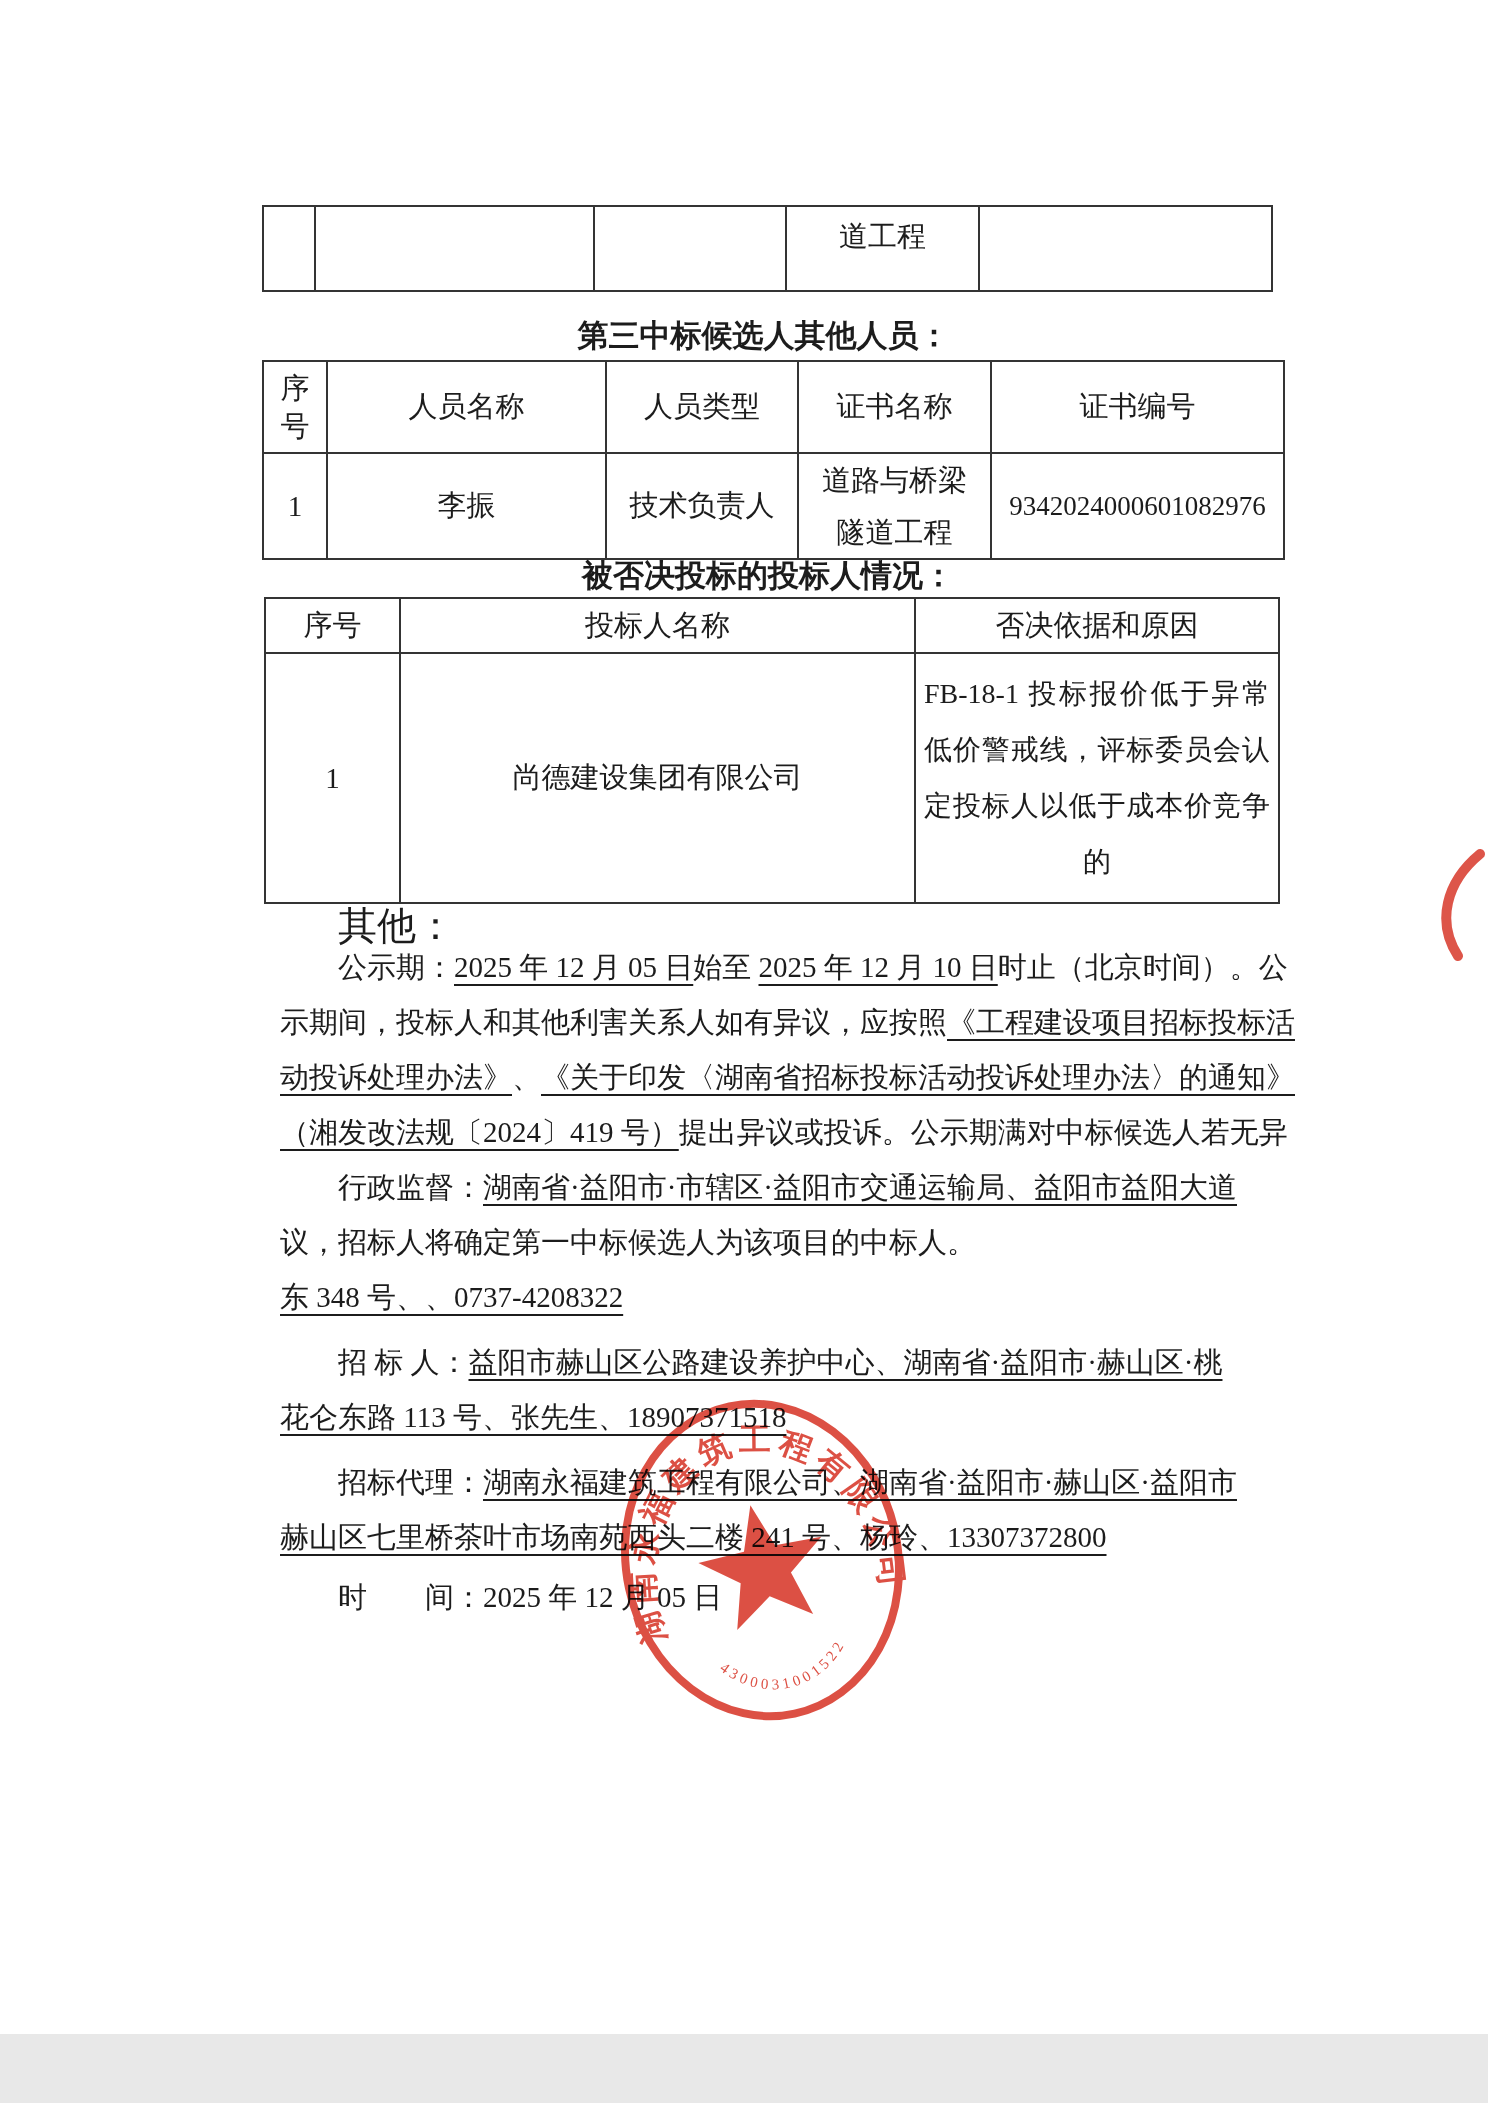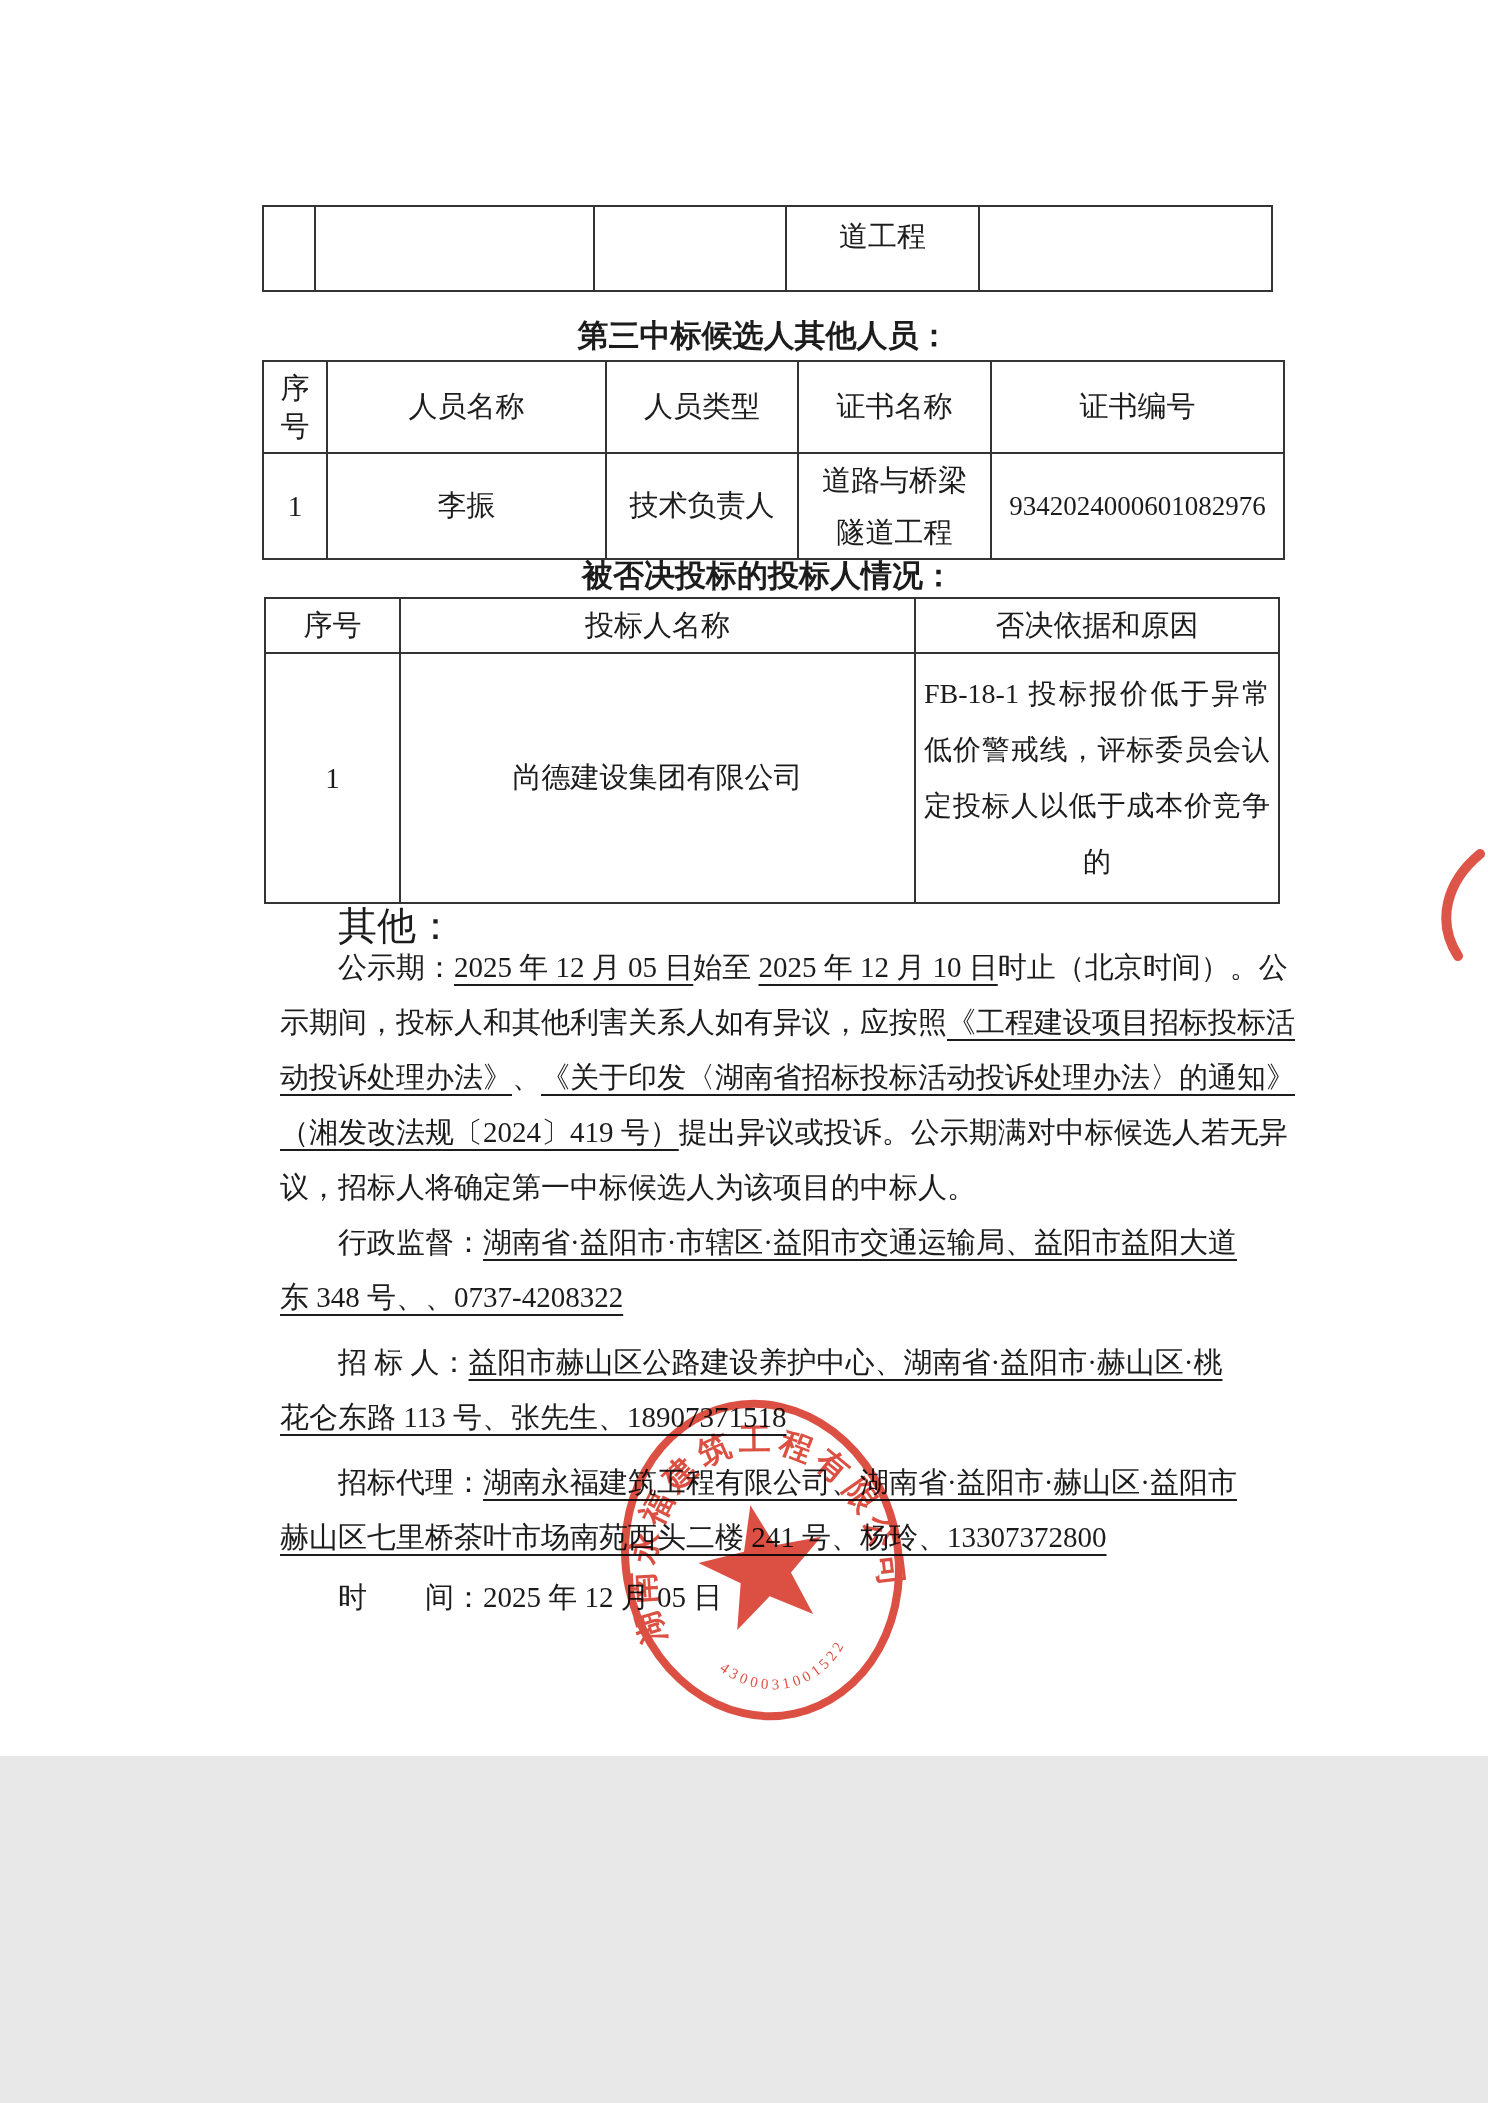--- a/index.html
+++ b/index.html
@@ -1,17 +1,17 @@
 <!DOCTYPE html>
 <html><head>
 <meta charset="utf-8">
 <style>
   html,body{margin:0;padding:0;background:#e8e8e8;}
   .page{
-    position:relative;width:1488px;height:1756px;background:#ffffff;
+    position:relative;width:1488px;height:2034px;background:#ffffff;
     font-family:"Liberation Serif","DejaVu Serif",serif;color:#1c1c1c;
     overflow:hidden;margin:0 auto;
   }
   .abs{position:absolute;}
   table{border-collapse:collapse;table-layout:fixed;}
   td{border:2px solid #343434;text-align:center;vertical-align:middle;
      font-size:29px;padding:0;overflow:hidden;}
   .sec-h{font-weight:700;font-size:31px;text-align:center;white-space:nowrap;}
   .ln{height:55px;line-height:55px;white-space:nowrap;}
   .ind{text-indent:58px;}
@@ -94,25 +94,25 @@
     </div>
     <div class="ln">
       <span>示期间，投标人和其他利害关系人如有异议，应按照</span><span class="u">《工程建设项目招标投标活</span>
     </div>
     <div class="ln">
       <span class="u">动投诉处理办法》</span><span>、</span><span class="u">《关于印发〈湖南省招标投标活动投诉处理办法〉的通知》</span>
     </div>
     <div class="ln">
       <span class="u">（湘发改法规〔2024〕419 号）</span><span>提出异议或投诉。公示期满对中标候选人若无异</span>
     </div>
-    <div class="ln">议，招标人将确定第一中标候选人为该项目的中标人。</div>
-
     <div class="ln ind">
       <span>行政监督：</span><span class="u">湖南省·益阳市·市辖区·益阳市交通运输局、益阳市益阳大道</span>
     </div>
+
+    <div class="ln">议，招标人将确定第一中标候选人为该项目的中标人。</div>
     <div class="ln">
       <span class="u">东 348 号、、0737-4208322</span>
     </div>
 
     <div class="ln ind gap">
       <span>招 标 人：</span><span class="u">益阳市赫山区公路建设养护中心、湖南省·益阳市·赫山区·桃</span>
     </div>
     <div class="ln">
       <span class="u">花仑东路 113 号、张先生、18907371518</span>
     </div>

